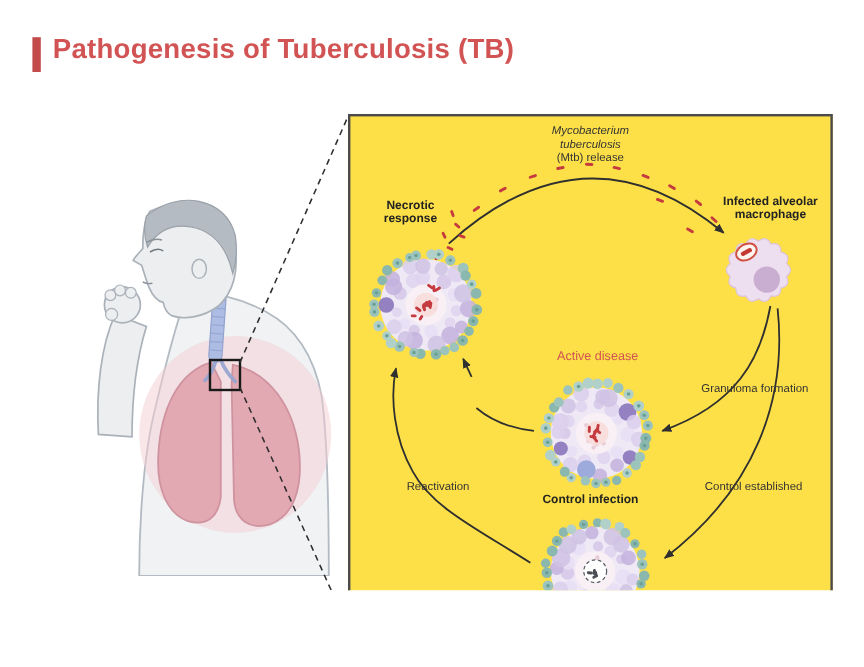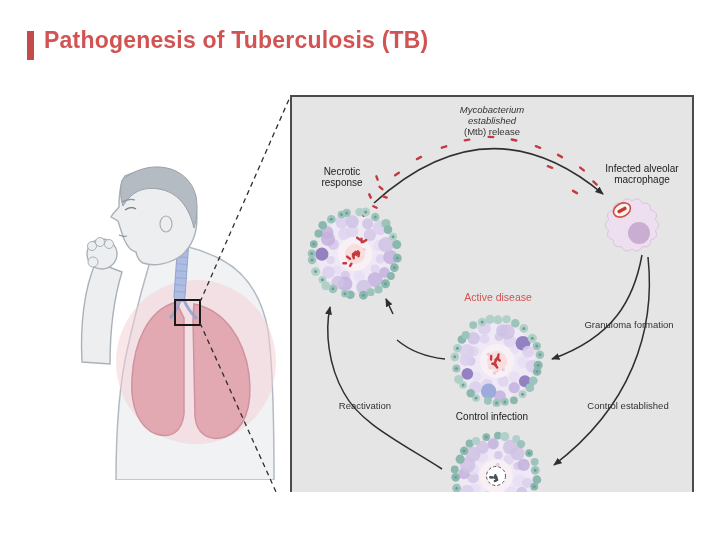--- a/index.html
+++ b/index.html
@@ -4,26 +4,26 @@
 <style>
   html,body{margin:0;padding:0;background:#ffffff;}
   #canvas{position:relative;width:720px;height:492px;background:#ffffff;overflow:hidden;
           font-family:"Liberation Sans", sans-serif;}
   
   #title-bar{position:absolute;left:27px;top:31px;width:7px;height:29px;background:#c44b4b;}
   #page-title{position:absolute;left:44px;top:27px;font-size:23px;font-weight:bold;color:#d25353;
               letter-spacing:.2px;white-space:nowrap;}
   
   #inset{position:absolute;left:290px;top:95px;width:400px;height:426px;border:2px solid #4b4b4b;
-         background:#e5e5e5;}
+         background:#fde047;}
   #inset svg.layer{position:absolute;left:0;top:0;}
   .lbl{position:absolute;transform:translateX(-50%);text-align:center;font-size:9.5px;
        color:#333;line-height:11px;white-space:nowrap;}
   .lbl .ln{display:block;}
-  .lbl.bold{font-weight:normal;color:#222;font-size:10px;}
+  .lbl.bold{font-weight:bold;color:#222;font-size:10px;}
   .lbl.red{font-weight:normal;font-size:10.5px;color:#d25353;}
   .italic{font-style:italic;}
   
   #connectors{position:absolute;left:0;top:0;pointer-events:none;}
   #person{position:absolute;left:30px;top:150px;}
 </style>
 </head>
 <body>
 
 <div id="canvas">
@@ -380,21 +380,21 @@
             <path d="M 340.0191118410576,104.00000760963597 Q 346.69872320577304,98.75744355545436 350.43013950957595,106.3849082858577 Q 358.72290053361314,104.55958627480247 358.7754699295525,113.05069470094116 Q 367.03899283713525,115.00412117810613 363.40230391542605,122.677202666827 Q 369.9999915625004,128.02249999789063 363.3942933948334,133.35789478773646 Q 367.0194686073513,141.03642267557922 358.75302485761324,142.97745167542664 Q 358.68771886295144,151.4684716950058 350.3977051502585,149.63071260056608 Q 346.654851851493,157.25257162771643 339.98311184447124,151.9999940581285 Q 333.3039862508056,157.24317697977767 329.57186325103197,149.61605801122911 Q 321.27927138522676,151.44214836852652 321.22591525783713,142.9510448495778 Q 312.96221139374904,140.99838402585826 316.5981893613046,133.32496561778981 Q 310.0000064815643,127.98027960911402 316.6052102773978,122.64427280052207 Q 312.9793236372683,114.9660808311348 321.2455875082195,113.02428592393179 Q 321.3101067791163,104.53325988996414 329.6002907312027,106.37025087698677 Q 333.3424378213038,98.74804509375836 340.01466446985495,104.00000448013951 Z" fill="#eedff0" stroke="#dcc3de" stroke-width="1"></path>
             <circle cx="347" cy="136" r="11" fill="#c9aed2"></circle>
             <ellipse cx="330" cy="113" rx="9" ry="6.5" fill="#fdf4f0" stroke="#cf4f40" stroke-width="1.6" transform="rotate(-28 330 113)"></ellipse>
             <rect x="325" y="111.2" width="10" height="3.6" rx="1.8" fill="#c43a32" transform="rotate(-28 330 113)"></rect>
           </g>
         </g>
     </svg>
 
     <div class="lbl" style="left:200px;top:7px">
       <span class="ln italic">Mycobacterium</span>
-      <span class="ln italic">established</span>
+      <span class="ln italic">tuberculosis</span>
       <span class="ln">(Mtb) release</span>
     </div>
     <div class="lbl bold" style="left:50px;top:69px">
       <span class="ln">Necrotic</span>
       <span class="ln">response</span>
     </div>
     <div class="lbl bold" style="left:350px;top:66px">
       <span class="ln">Infected alveolar</span>
       <span class="ln">macrophage</span>
     </div>

